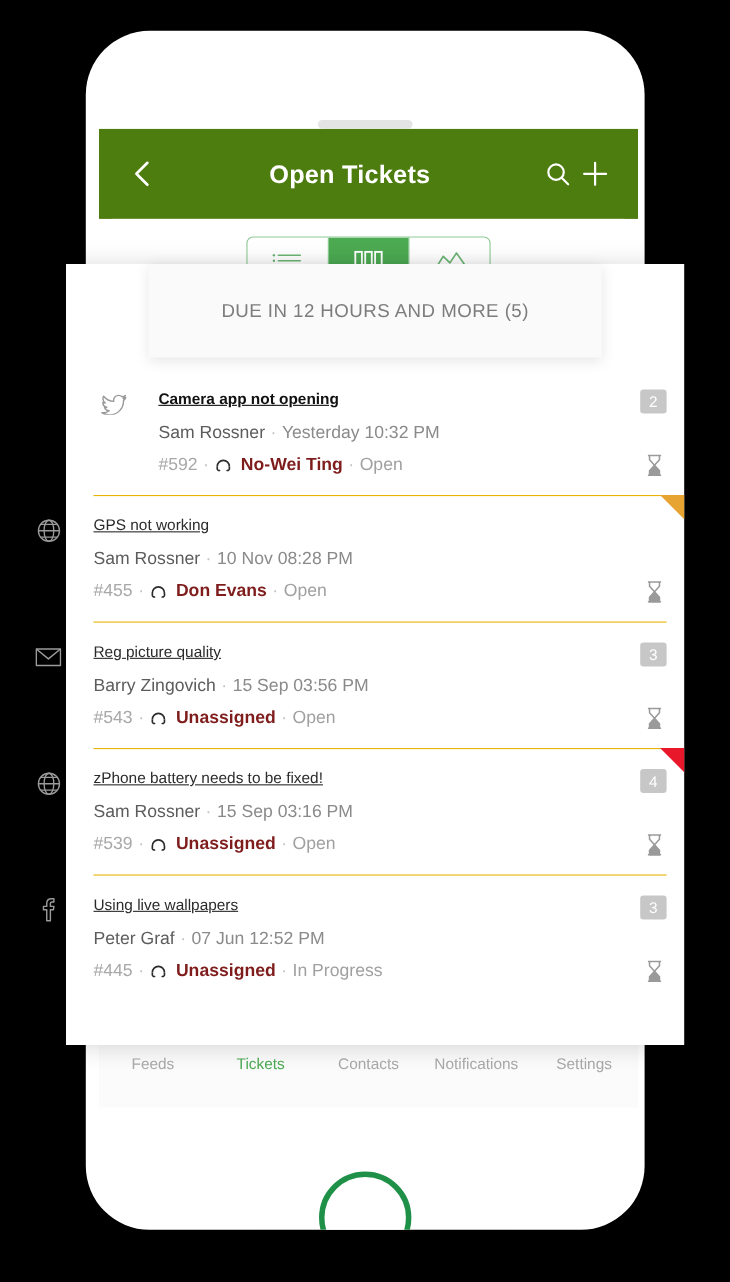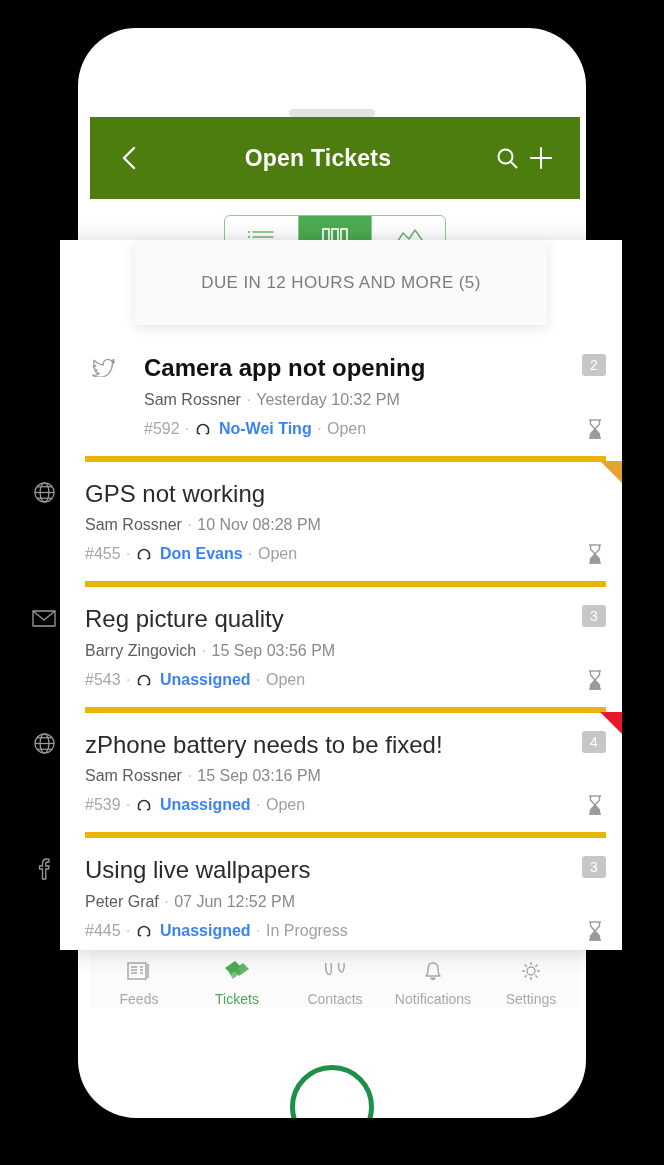--- a/index.html
+++ b/index.html
@@ -166,21 +166,21 @@
     left: 0;
     top: 96px;
     width: 562px;
   }
 
   .ticket {
     position: relative;
     padding: 18px 0 16px 0;
     margin: 0 16px 0 84px;
   }
-  .ticket + .ticket { border-top: 6px solid #eab308; margin-left: 25px; }
+  .ticket + .ticket { border-top: 1px solid #eab308; margin-left: 25px; }
 
   .flag {
     position: absolute;
     right: -16px;
     top: -1px;
     width: 0;
     height: 0;
     border-style: solid;
     border-width: 0 22px 22px 0;
   }
@@ -199,24 +199,25 @@
     justify-content: center;
   }
   .chan-icon svg { display: block; }
 
   .row-top {
     display: flex;
     align-items: flex-start;
     justify-content: space-between;
   }
   .t-title {
-    font-size: 24px;
+    font-size: 14px;
     color: #2b2b2b;
     line-height: 1.15;
     padding-right: 12px;
+    text-decoration: underline;
   }
   .t-title.unread { font-weight: bold; color: #111111; }
 
   .badge {
     flex: none;
     min-width: 24px;
     height: 22px;
     padding: 0 6px;
     border-radius: 3px;
     background: #c7c7c7;
@@ -251,42 +252,42 @@
   .t-id { color: #a8a8a8; }
   .headset {
     width: 18px;
     height: 18px;
     margin: 0 6px 0 0;
     color: #2b2b2b;
     display: inline-flex;
     align-items: center;
   }
   .headset svg { display: block; }
-  .assignee { color: #3b82f6; font-weight: bold; }
+  .assignee { color: #7f1d1d; font-weight: bold; }
   .status { color: #a0a0a0; }
 
   .hourglass {
     flex: none;
     width: 20px;
     height: 22px;
     color: #9a9a9a;
   }
   .hourglass svg { display: block; }
 
   
   .tabbar {
     position: absolute;
     left: 0;
     top: 808px;
     width: 490px;
     height: 82px;
     background: #fbfbfb;
     border-top: 1px solid #ececec;
     display: flex;
-    align-items: flex-end;
+    align-items: flex-start;
   }
   .tab {
     flex: 1 1 0;
     display: flex;
     flex-direction: column;
     align-items: center;
     justify-content: center;
     gap: 7px;
     color: #a9a9a9;
   }

